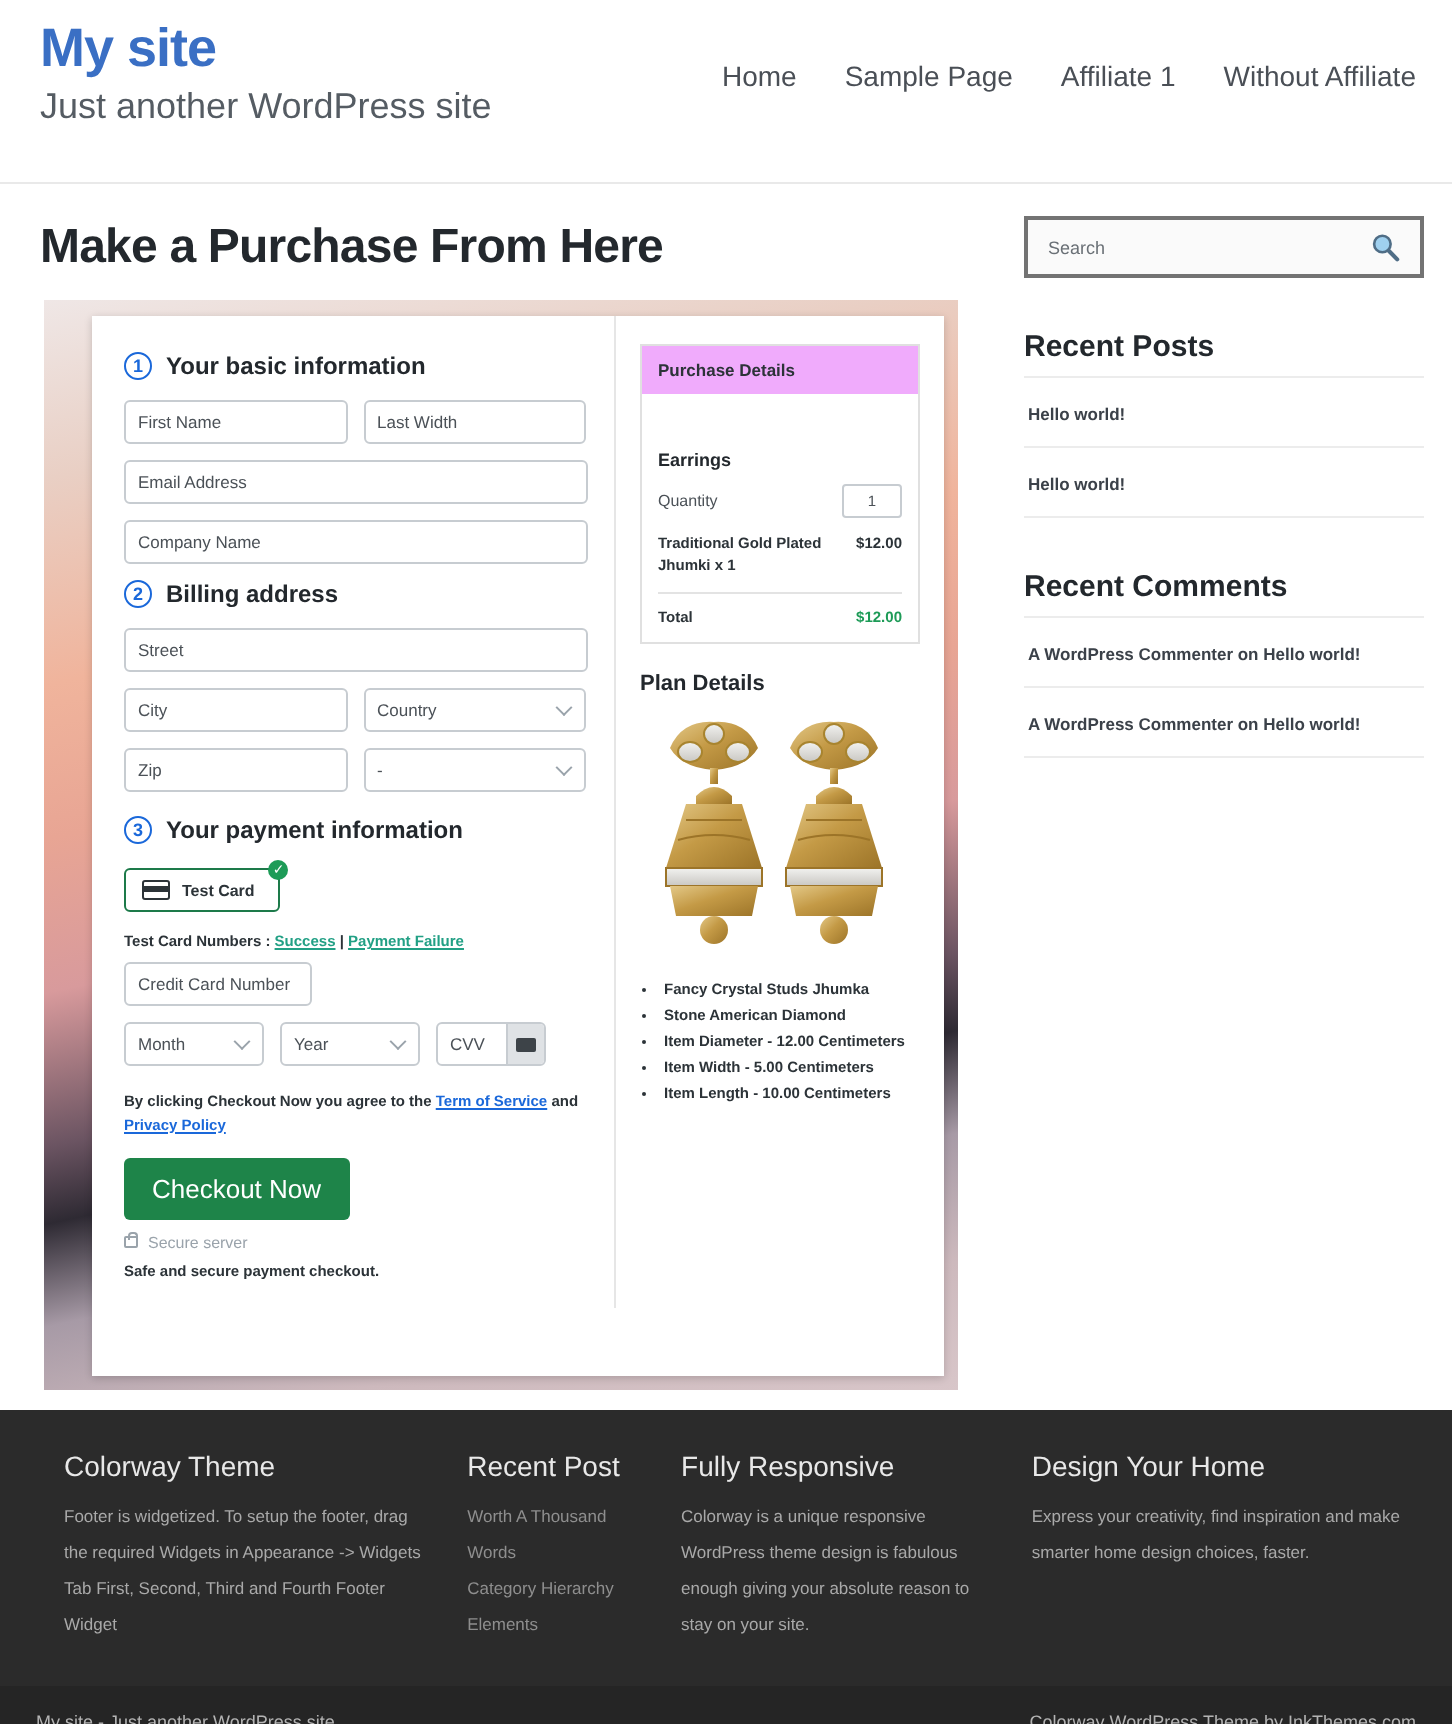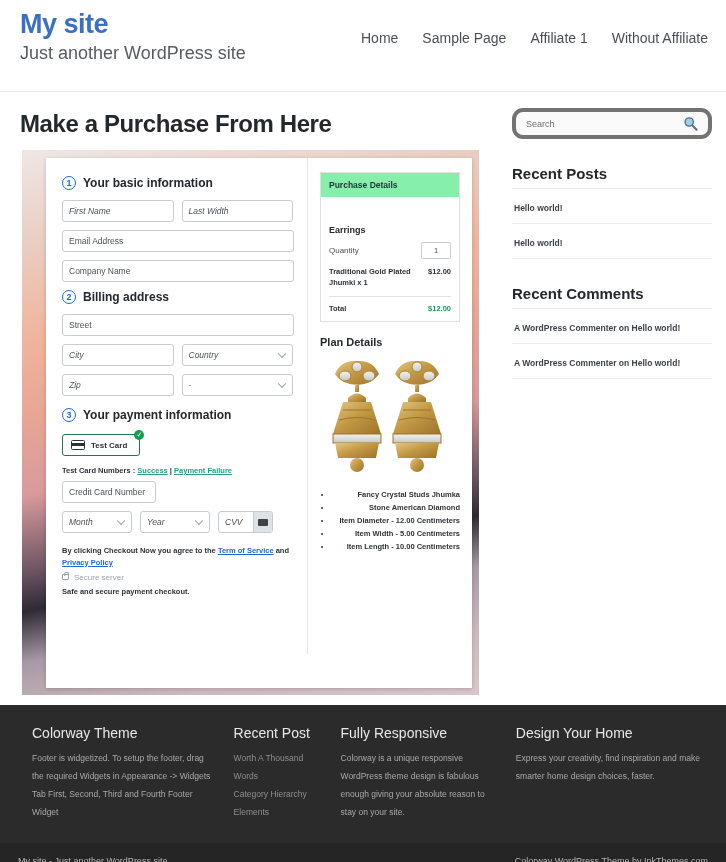--- a/index.html
+++ b/index.html
@@ -91,21 +91,21 @@
   
   .fld{
     border:1px solid #c7ccd1; border-radius:3px;
     background:#fff; height:22px;
     font-size:8.5px; color:#4b5157;
     display:flex; align-items:center; padding:0 6px;
     margin-bottom:8px; position:relative;
   }
   .fld.wide{ width:232px; }
   .fld.half{ width:112px; }
-  .row2{ display:flex; gap:8px;font-style:italic; }
+  .row2{ display:flex; gap:8px; }
   .caret{
     position:absolute; right:7px; top:50%; transform:translateY(-60%);
     width:6px;height:6px; border-right:1.2px solid #9aa3ab; border-bottom:1.2px solid #9aa3ab;
     transform:translateY(-70%) rotate(45deg);
   }
   .fld.third{ width:70px; }
   .cvv-wrap{ width:55px; position:relative; padding-right:20px; }
   .cvv-icon{
     position:absolute; right:0; top:0; width:19px; height:100%;
     background:#dfe2e5; border-left:1px solid #c7ccd1;
@@ -144,44 +144,44 @@
   }
   .lock-ico::before{
     content:"";position:absolute;left:1px;top:-3.5px;width:3px;height:3.5px;
     border:1.2px solid #9aa3ab;border-bottom:none;border-radius:2px 2px 0 0;
   }
   .secure-txt{ font-size:8px; color:#9aa3ab; }
   .safe-txt{ font-size:7.5px; font-weight:bold; color:#2c3338;}
 
   
   .pd-box{ border:1px solid #e0e0e0; background:#fff; margin-bottom:14px;}
-  .pd-head{ background:#86efac; font-size:8.5px; font-weight:bold; color:#2c3338; padding:7px 8px; }
+  .pd-head{ background:#f0abfc; font-size:8.5px; font-weight:bold; color:#2c3338; padding:7px 8px; }
   .pd-body{ padding:8px 8px 8px 8px;margin-top:20px; }
   .pd-item{ font-size:9px; font-weight:bold; color:#23282d; margin-bottom:7px;}
   .pd-qty-row{ display:flex; align-items:center; justify-content:space-between; margin-bottom:8px;}
   .pd-qty-label{ font-size:8px; color:#4b5157;}
   .pd-qty-input{
     width:30px;height:17px;border:1px solid #c7ccd1;border-radius:2px;
     font-size:7.5px;color:#4b5157;display:flex;align-items:center;justify-content:center;
   }
   .pd-line{ display:flex; justify-content:space-between; gap:6px; padding-bottom:7px; border-bottom:1px solid #e3e3e3;}
   .pd-line-name{ font-size:7.5px; font-weight:bold; color:#2c3338; line-height:1.45; max-width:96px;}
   .pd-line-amt{ font-size:7.5px; font-weight:bold; color:#2c3338; white-space:nowrap;}
   .pd-total{ display:flex; justify-content:space-between; padding-top:7px;}
   .pd-total-lab{ font-size:7.5px; font-weight:bold; color:#2c3338;}
   .pd-total-amt{ font-size:7.5px; font-weight:bold; color:#1d9b57;}
 
   .plan-title{ font-size:11px; font-weight:bold; color:#23282d; margin:0 0 6px 0;}
   .earrings-art{ display:block; margin:2px auto 6px auto; }
-  .feat-list{ margin:0; padding-left:12px;text-align:right; }
+  .feat-list{ margin:0; padding-left:12px; }
   .feat-list li{ font-size:7.5px; font-weight:bold; color:#2c3338; line-height:1.75; }
 
   
   .search-box{
-    border:4px solid #737373; background:#fafafa; border-radius:11px;
+    border:2px solid #737373; background:#fafafa; border-radius:0;
     height:31px; display:flex; align-items:center; justify-content:space-between;
     padding:0 10px; margin-bottom:26px;
   }
   .search-ph{ font-size:9px; color:#6a7076; }
   .widget-title{ font-size:15px; font-weight:bold; color:#23282d; margin:0 0 6px 0;}
   .widget-list{ list-style:none; margin:0 0 26px 0; padding:0; }
   .widget-list li{ border-top:1px solid #ececec; padding:8px 2px; }
   .widget-list li:last-child{ border-bottom:1px solid #ececec; }
   .widget-link{ font-size:8.5px; color:#3b4149; text-decoration:none; font-weight:bold;}
 
@@ -299,20 +299,21 @@
                 <span class="cvv-icon">
                     <i></i>
                   </span>
               </div>
             </div>
 
             <div class="tiny" style="margin-top:4px">
               <span>By clicking Checkout Now you agree to the </span><a class="lnk-blue" href="#">Term of Service</a><span> and </span><a class="lnk-blue" href="#">Privacy Policy</a>
             </div>
 
+            <button class="checkout-btn">Checkout Now</button>
 
             <div class="secure-row">
               <span class="lock-ico"></span>
               <span class="secure-txt">Secure server</span>
             </div>
             <div class="safe-txt">Safe and secure payment checkout.</div>
           </div>
 
           <div class="form-right">
 

